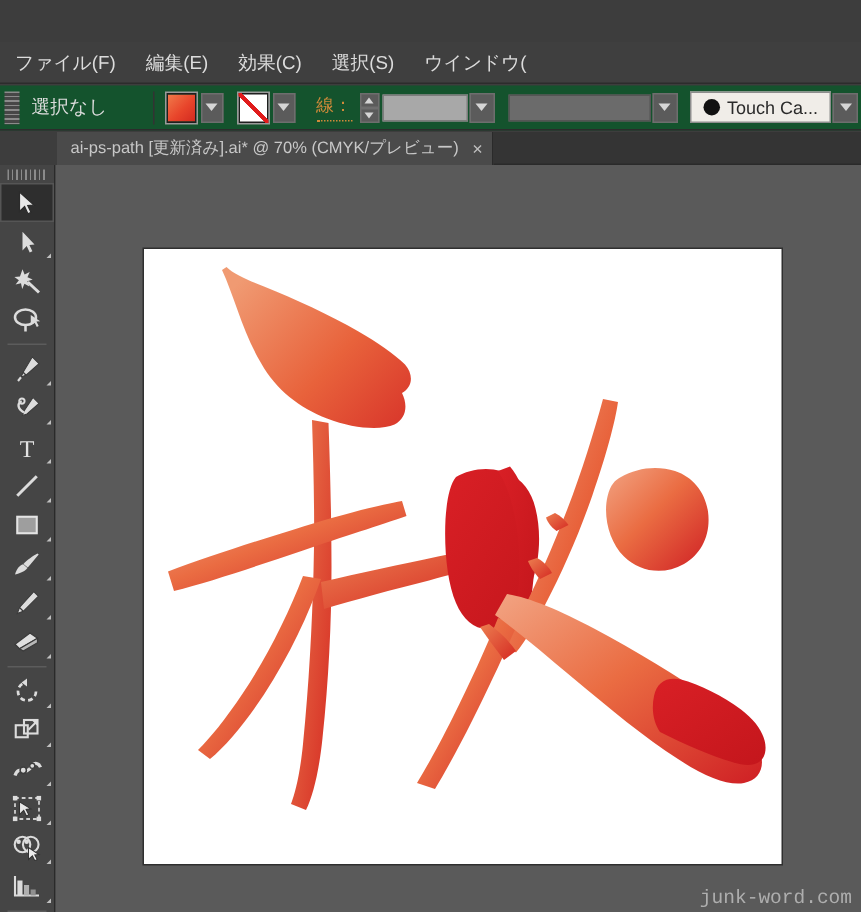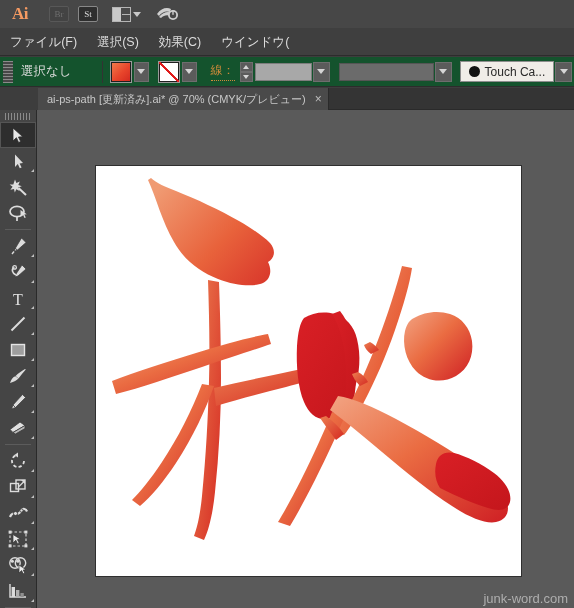--- a/index.html
+++ b/index.html
@@ -117,21 +117,21 @@
   .touch-box {
     display:flex; align-items:center; height:21px; background:#f0ede8;
     border:1px solid #8d8d8d; padding:0 8px; margin-left:8px;
   }
   .touch-dot { width:11px; height:11px; border-radius:50%; background:#111; margin-right:5px; }
   .touch-text { color:#2a2a2a; font-size:12px; white-space:nowrap; }
 
   
   .tabbar {
     position:absolute; left:0; top:88px; width:574px; height:22px;
-    background:#343434; display:flex; align-items:flex-start;
+    background:#343434; display:flex; align-items:center;
     border-bottom:1px solid #2a2a2a;
   }
   .tabbar-pad { width:38px; height:22px; background:#3d3d3d; }
   .doc-tab {
     height:22px; background:#4a4a4a; display:flex; align-items:center;
     padding:0 6px 0 9px; gap:9px; border-right:1px solid #2a2a2a;
     max-width:305px;
   }
   .doc-tab-label {
     color:#c8c8c8; font-size:11px; white-space:nowrap; overflow:hidden; text-overflow:ellipsis;
@@ -166,52 +166,35 @@
     background:#5a5a5a; overflow:hidden;
   }
   .artboard {
     position:absolute; left:59px; top:56px; width:425px; height:410px;
     background:#ffffff; box-shadow:0 0 0 1px #2f2f2f;
   }
   .artboard svg { display:block; width:100%; height:100%; }
 
   .watermark {
     position:absolute; right:6px; bottom:2px;
-    color:#bdbdbd; font-size:13px; font-family:Liberation Sans, sans-serif;
+    color:#bdbdbd; font-size:13px; font-family:Liberation Mono, monospace;
     opacity:0.85;
   }
 </style>
 </head>
 <body>
 
 <div id="app">
 
-  <div class="appbar">
-    <div class="ai-logo">Ai</div>
-    <div class="mini-btn dim">Br</div>
-    <div class="mini-btn on">St</div>
-    <div class="ws-btn">
-      <div class="ws-icon"></div>
-      <div class="caret-dn"></div>
-    </div>
-    <div class="bridge-icon">
-      <svg width="24" height="18" viewBox="0 0 24 18">
-        <path d="M2 9 C6 3, 12 2, 16 4 L15 7 C11 5.5, 7 7, 4 11 Z" fill="#cfcfcf"></path>
-        <path d="M4 12 C8 7, 13 6, 17 8 L16 11 C12 9.5, 9 10, 6 13 Z" fill="#cfcfcf"></path>
-        <circle cx="18" cy="10" r="5" fill="#cfcfcf"></circle>
-        <circle cx="18" cy="10" r="3.2" fill="#474747"></circle>
-        <rect x="17.3" y="5.6" width="1.4" height="4.2" fill="#cfcfcf"></rect>
-      </svg>
-    </div>
-  </div>
 
   <div class="menubar">
     <div class="menu-item">ファイル(F)</div>
+    <div class="menu-item">編集(E)</div>
+    <div class="menu-item">効果(C)</div>
     <div class="menu-item">選択(S)</div>
-    <div class="menu-item">効果(C)</div>
     <div class="menu-item">ウインドウ(</div>
   </div>
 
   <div class="controlbar">
     <div class="grip"></div>
     <div class="sel-label">選択なし</div>
     <div class="sep-v" style="margin-left:30px;"></div>
 
     <div class="swatch-group">
       <div class="swatch swatch-fill"></div>

